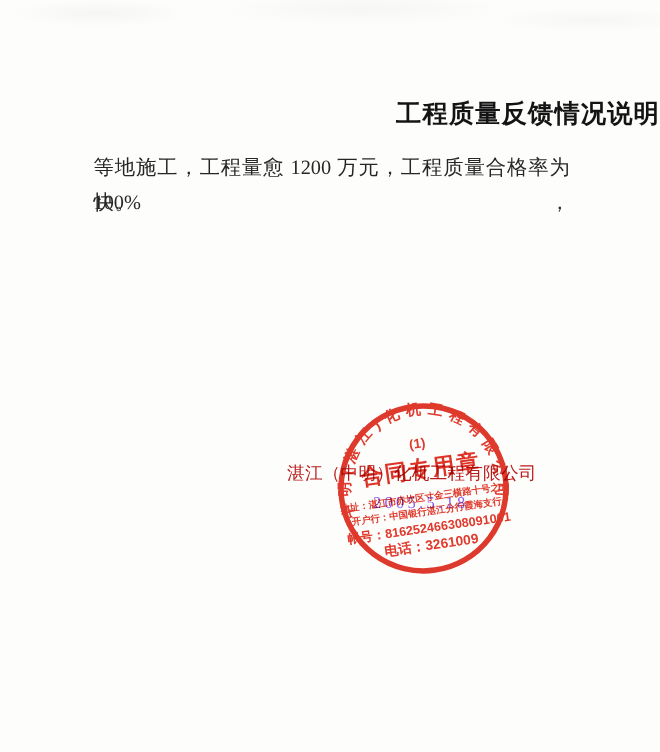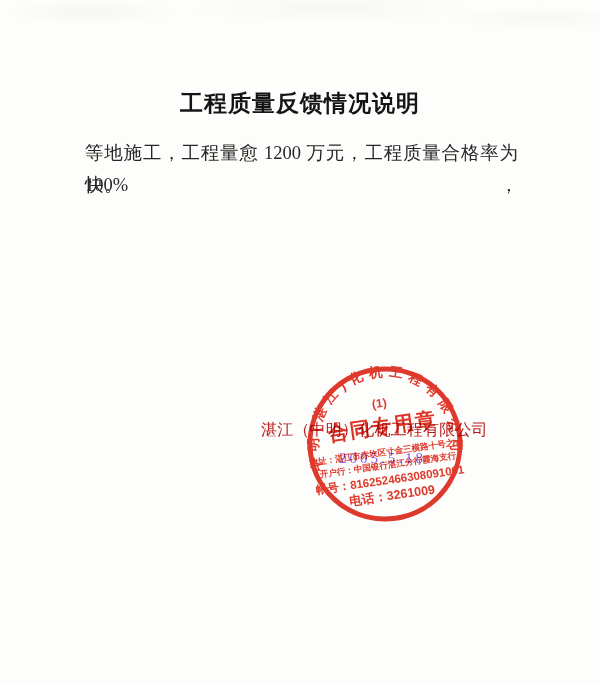--- a/index.html
+++ b/index.html
@@ -20,21 +20,21 @@
     background:
       radial-gradient(ellipse 120px 18px at 90px 12px, rgba(120,120,115,.06), rgba(0,0,0,0) 70%),
       radial-gradient(ellipse 200px 22px at 330px 8px, rgba(120,120,115,.05), rgba(0,0,0,0) 70%),
       radial-gradient(ellipse 140px 16px at 540px 18px, rgba(120,120,115,.05), rgba(0,0,0,0) 70%);
     pointer-events:none;
   }
   .doc-title{
     position:absolute;
     left:0;top:88px;width:600px;
     margin:0;
-    text-align:center;
+    text-align:right;
     font-family:"Liberation Sans", sans-serif;
     font-size:23px;
     font-weight:bold;
     letter-spacing:1px;
     color:#141414;
   }
   .body-text{
     position:absolute;
     left:85px;top:138px;width:433px;
     font-size:18.5px;

